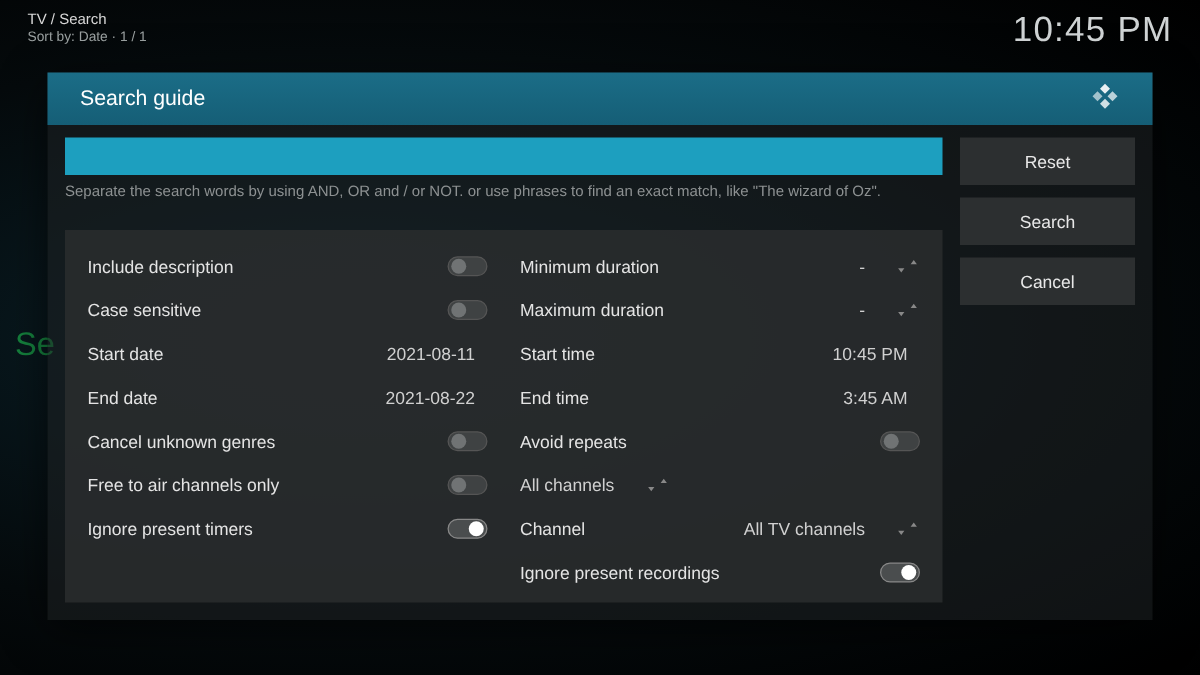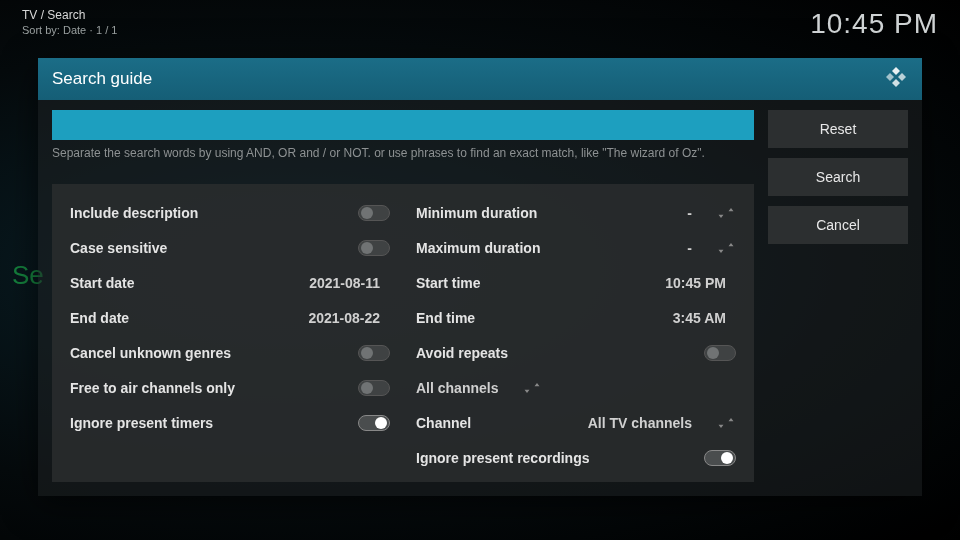--- a/index.html
+++ b/index.html
@@ -22,42 +22,42 @@
     position: absolute; left: 12px; top: 260px; font-size: 26px; color: #15803d;
   }
   .dialog {
     position: absolute; left: 38px; top: 58px; width: 884px;
     background: rgba(30,33,34,0.55);
     box-shadow: 0 8px 32px rgba(0,0,0,0.6);
   }
   .dialog-header {
     background: linear-gradient(#1b6d87, #155e76);
     height: 42px; display: flex; align-items: center; justify-content: space-between;
-    padding: 0 14px;
+    padding: 0 26px;
   }
   .dialog-title { font-size: 17px; color: #fff; font-weight: 500; }
   .logo svg { width: 24px; height: 24px; }
   .dialog-body { display: flex; padding: 10px 14px 14px 14px; gap: 14px; }
   .main-col { flex: 1; }
   .side-col { width: 140px; display: flex; flex-direction: column; gap: 10px; }
   .side-btn {
     background: #2c2f30; height: 38px; display: flex; align-items: center; justify-content: center;
     font-size: 14px; color: #e8e8e8; cursor: pointer;
   }
   .search-input {
     background: #1d9fbf; height: 30px; width: 100%;
     border: none; outline: none;
   }
   .hint {
     font-size: 12px; color: #8d9192; margin-top: 6px; line-height: 1.3;
   }
   .options {
     margin-top: 22px; background: rgba(42,45,46,0.85);
     padding: 12px 18px 6px 18px;
-    display: flex; gap: 26px; font-weight: bold;
+    display: flex; gap: 26px;
   }
   .opt-col { flex: 1; display: flex; flex-direction: column; }
   .opt-row {
     display: flex; justify-content: space-between; align-items: center;
     height: 35px; font-size: 14px; color: #e4e4e4;
   }
   .opt-label { flex: 1; }
   .opt-value { color: #d0d0d0; font-size: 14px; padding-right: 10px; }
   .toggle {
     width: 32px; height: 16px; border-radius: 9px; background: #3f4243;

